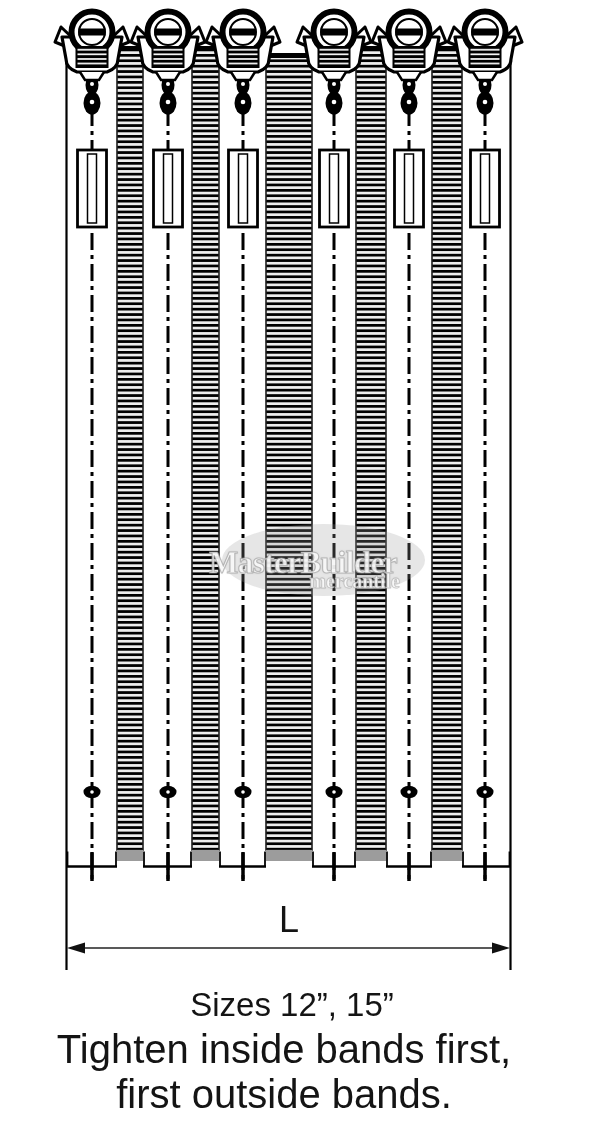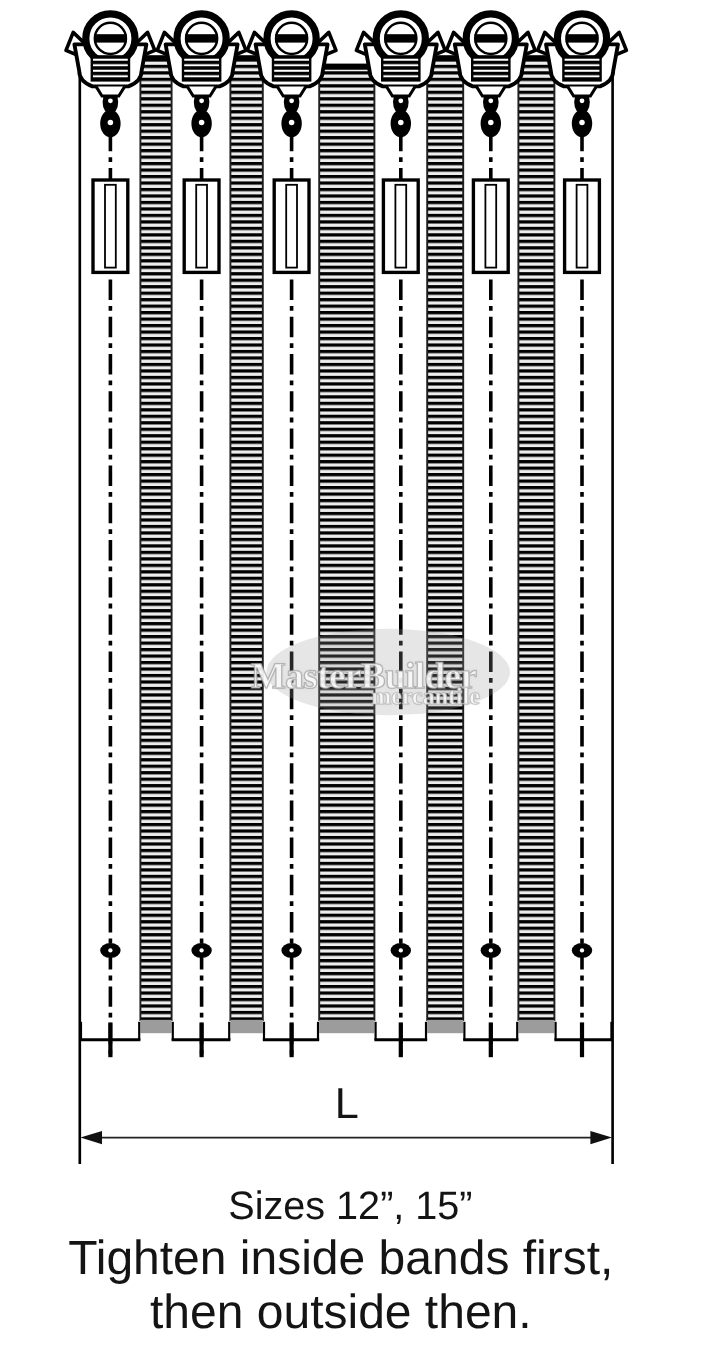--- a/index.html
+++ b/index.html
@@ -193,15 +193,15 @@
 
   <div class="watermark">
     <div class="wm-ellipse"></div>
     <div class="wm-primary">MasterBuilder</div>
     <div class="wm-secondary">mercantile</div>
   </div>
 
   <div class="caption">
     <div class="cap-sizes">Sizes 12”, 15”</div>
     <div class="cap-note">Tighten inside bands first,</div>
-    <div class="cap-note">then outside then.</div>
+    <div class="cap-note">first outside bands.</div>
   </div>
 </div>
 
 </body></html>

